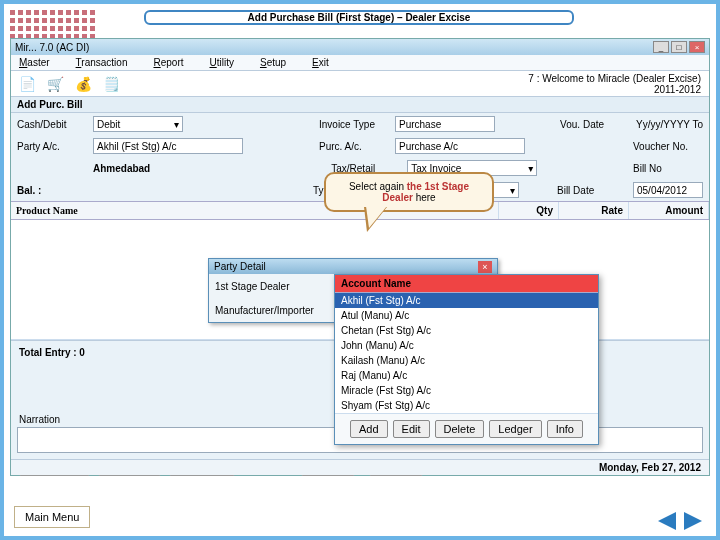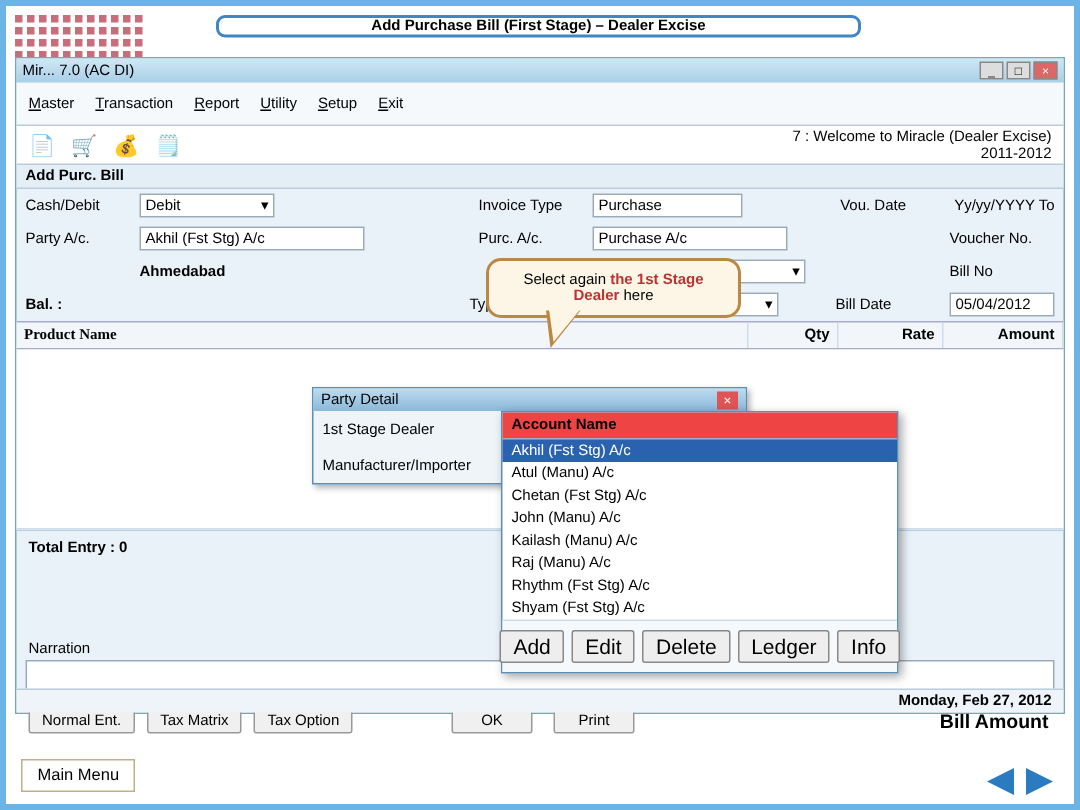--- a/index.html
+++ b/index.html
@@ -6,21 +6,21 @@
   body { width: 720px; height: 540px; background: #fff; position: relative; overflow: hidden; }
   .outer { position: absolute; inset: 0; border: 4px solid #6bb4e6; }
   .dots { position:absolute; top: 6px; left: 6px; width: 90px; display:flex; flex-wrap:wrap; gap:3px; }
   .dots span { width:5px; height:5px; background:#c86e7a; }
   .title-pill { position:absolute; top:6px; left:140px; width:430px; height:15px; background:#fff; border:2px solid #3f86c3; border-radius:6px; display:flex; align-items:center; justify-content:center; font-size:14px; font-weight:bold; z-index:5;}
   .appwin { position:absolute; top:34px; left:6px; right:6px; bottom:60px; border:1px solid #7aa; background:#e9f2f8; }
   .titlebar { height:16px; background:linear-gradient(#cfe7f5,#a9cfe8); display:flex; align-items:center; padding:0 4px; position:relative;}
   .titlebar .caps { margin-left:auto; display:flex; gap:2px;}
   .titlebar .caps div { width:16px; height:12px; border:1px solid #888; background:#ddd; display:flex;align-items:center;justify-content:center; font-size:8px;}
   .titlebar .caps .close{ background:#d66; color:#fff;}
-  .menubar { height:29px; background:#f5f9fc; border-bottom:1px solid #bcd; display:flex; align-items:center; gap:14px; padding:0 8px;}
+  .menubar { height:16px; background:#f5f9fc; border-bottom:1px solid #bcd; display:flex; align-items:center; gap:26px; padding:0 8px;}
   .menubar span { cursor:default; }
   .menubar .mnem { text-decoration:underline; }
   .toolbar { height:26px; background:#fff; display:flex; align-items:center; gap:10px; padding:0 8px; border-bottom:1px solid #bcd;}
   .toolbar .ticon { width:18px; height:18px; display:flex;align-items:center;justify-content:center; font-size:14px;}
   .toolbar .welcome { margin-left:auto; text-align:right; line-height:1.1;}
   .subhead { background:#e3eef6; padding:2px 6px; font-weight:bold; border-bottom:1px solid #bcd;}
   .formrow { display:flex; padding:3px 6px; gap:6px; align-items:center;}
   .lbl { width:70px; }
   .field { height:16px; border:1px solid #9ab; background:#fff; padding:0 3px; display:flex; align-items:center;}
   .gridhead { display:flex; background:#f2f6fa; border-top:1px solid #aac; border-bottom:1px solid #aac; font-weight:bold;}
@@ -44,21 +44,21 @@
   .party .titlebar2{ height:15px; background:linear-gradient(#bcdcf0,#8ab8d8); display:flex; align-items:center; padding:0 5px;}
   .party .titlebar2 .x{ margin-left:auto; width:14px; height:12px; background:#d55; color:#fff; display:flex;align-items:center;justify-content:center; font-size:9px;}
   .party .prow{ display:flex; padding:4px 6px; gap:6px; align-items:center;}
   .party .plbl{ width:130px;}
   .party .pfield{ flex:1; height:16px; border:1px solid #9ab; background:#fff; padding:0 3px; color:#999;}
   .accounts { position:absolute; top:270px; left:330px; width:265px; background:#fff; border:1px solid #5a8fb8; z-index:15; box-shadow:2px 2px 6px rgba(0,0,0,0.35);}
   .accounts .hdr{ background:#ef4444; padding:3px 6px; font-weight:bold; border-bottom:1px solid #aac;}
   .accounts .item{ padding:2px 6px; cursor:pointer;}
   .accounts .item.sel{ background:#2a62b0; color:#fff;}
   .accounts .btns{ display:flex; gap:5px; justify-content:center; padding:6px 4px; border-top:1px solid #cde; background:#f6f9fb;}
-  .accounts .btns .b{ border:1px solid #888; background:#eee; padding:2px 8px; border-radius:2px; cursor:pointer; font-size:14px;}
+  .accounts .btns .b{ border:1px solid #888; background:#eee; padding:2px 8px; border-radius:2px; cursor:pointer; font-size:11px;}
   .main-menu{ position:absolute; bottom:8px; left:10px; border:1px solid #c0b088; background:#fff; padding:4px 10px; font-size:11px; cursor:pointer;}
   .navarrows{ position:absolute; bottom:6px; right:14px; display:flex; gap:8px;}
   .navarrows div{ width:0;height:0; border-top:9px solid transparent; border-bottom:9px solid transparent;}
   .navarrows .prev{ border-right:18px solid #2a7bbf;}
   .navarrows .next{ border-left:18px solid #2a7bbf;}
 </style>
 </head>
 <body>
 
 <div class="outer">
@@ -246,21 +246,21 @@
 
   <div class="accounts">
     <div class="hdr">Account Name</div>
     <div id="acct-items">
         <div class="item sel">Akhil (Fst Stg) A/c</div>
         <div class="item">Atul (Manu) A/c</div>
         <div class="item">Chetan (Fst Stg) A/c</div>
         <div class="item">John (Manu) A/c</div>
         <div class="item">Kailash (Manu) A/c</div>
         <div class="item">Raj (Manu) A/c</div>
-        <div class="item">Rhythm (Fst Stg) A/c</div>
+        <div class="item">Miracle (Fst Stg) A/c</div>
         <div class="item">Shyam (Fst Stg) A/c</div>
       </div>
     <div class="btns">
       <div class="b">Add</div>
       <div class="b">Edit</div>
       <div class="b">Delete</div>
       <div class="b">Ledger</div>
       <div class="b">Info</div>
     </div>
   </div>

